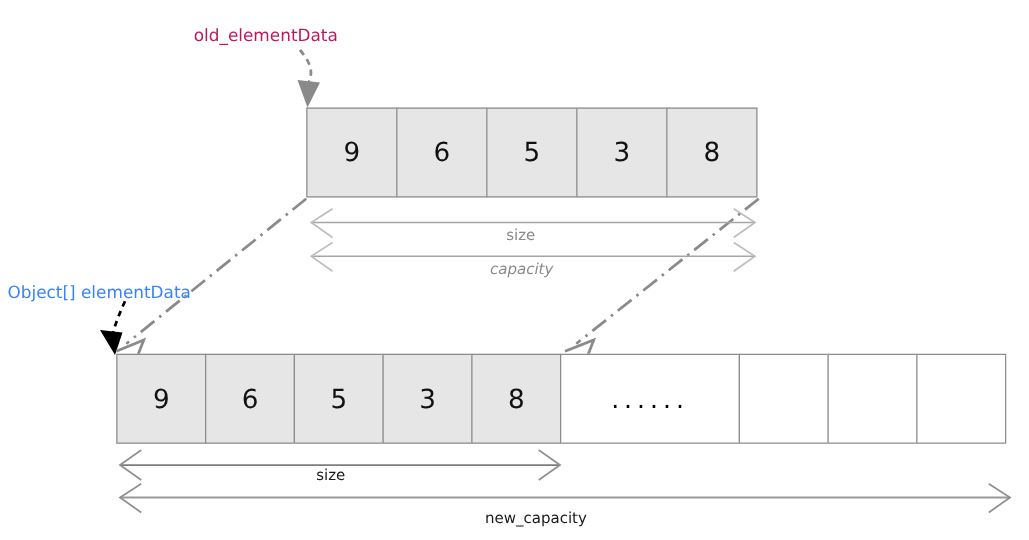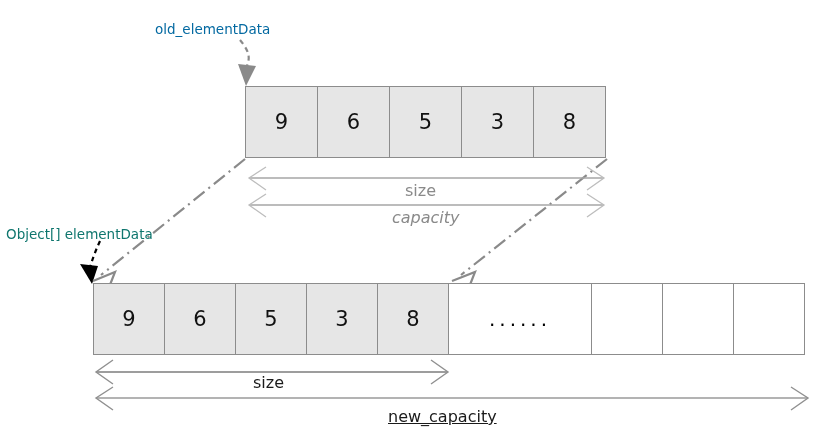--- a/index.html
+++ b/index.html
@@ -64,43 +64,43 @@
     letter-spacing: 4px;
     font-size: 20px;
     color: #000000;
     line-height: 1;
   }
 
   
   .label {
     position: absolute;
     white-space: nowrap;
-    font-size: 16px;
+    font-size: 12px;
   }
   .label.dim {
     color: #8a8a8a;
   }
   .label.dark {
     color: #1a1a1a;
   }
   .label.blue {
-    color: #0f766e;
+    color: #3b82f6;
     font-size: 13.5px;
   }
   .label.gray-title {
-    color: #0369a1;
+    color: #be185d;
     font-size: 13.5px;
   }
 
   #lbl-old-elementdata { left: 155px; top: 21px; }
   #lbl-object-elementdata { left: 6px; top: 226px; }
   #lbl-size-top { left: 405px; top: 181px; }
   #lbl-capacity-top { left: 392px; top: 208px; font-style: italic; }
   #lbl-size-bottom { left: 253px; top: 373px; }
-  #lbl-new-capacity { left: 388px; top: 407px; text-decoration: underline; }
+  #lbl-new-capacity { left: 388px; top: 407px; }
 </style>
 </head>
 <body>
 
 <div id="stage">
 
   <svg id="svg-layer" viewBox="0 0 823 432" xmlns="http://www.w3.org/2000/svg">
 
     <g>
       <path d="M 240 40 C 250 52, 250 58, 247 66" fill="none" stroke="#8a8a8a" stroke-width="2.2" stroke-dasharray="5,4" stroke-linecap="butt"></path>

